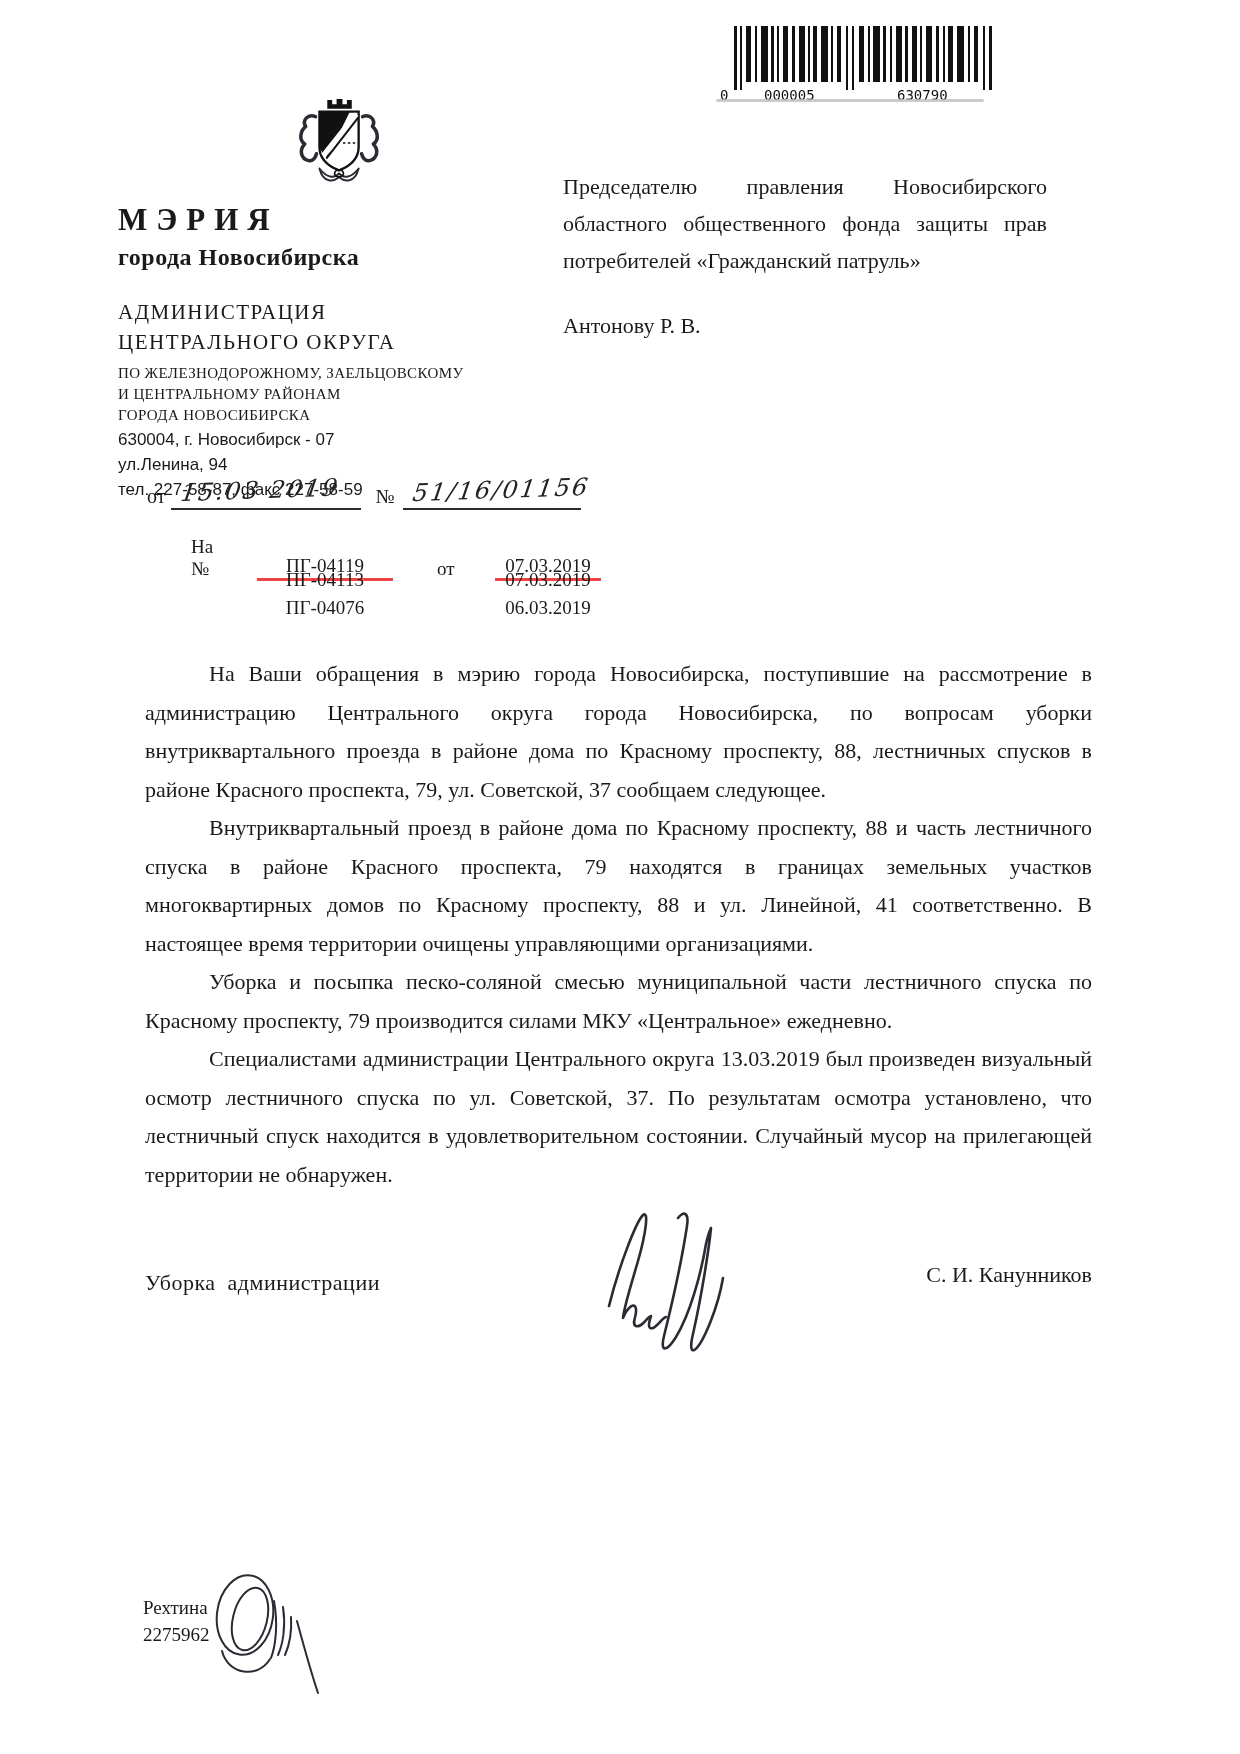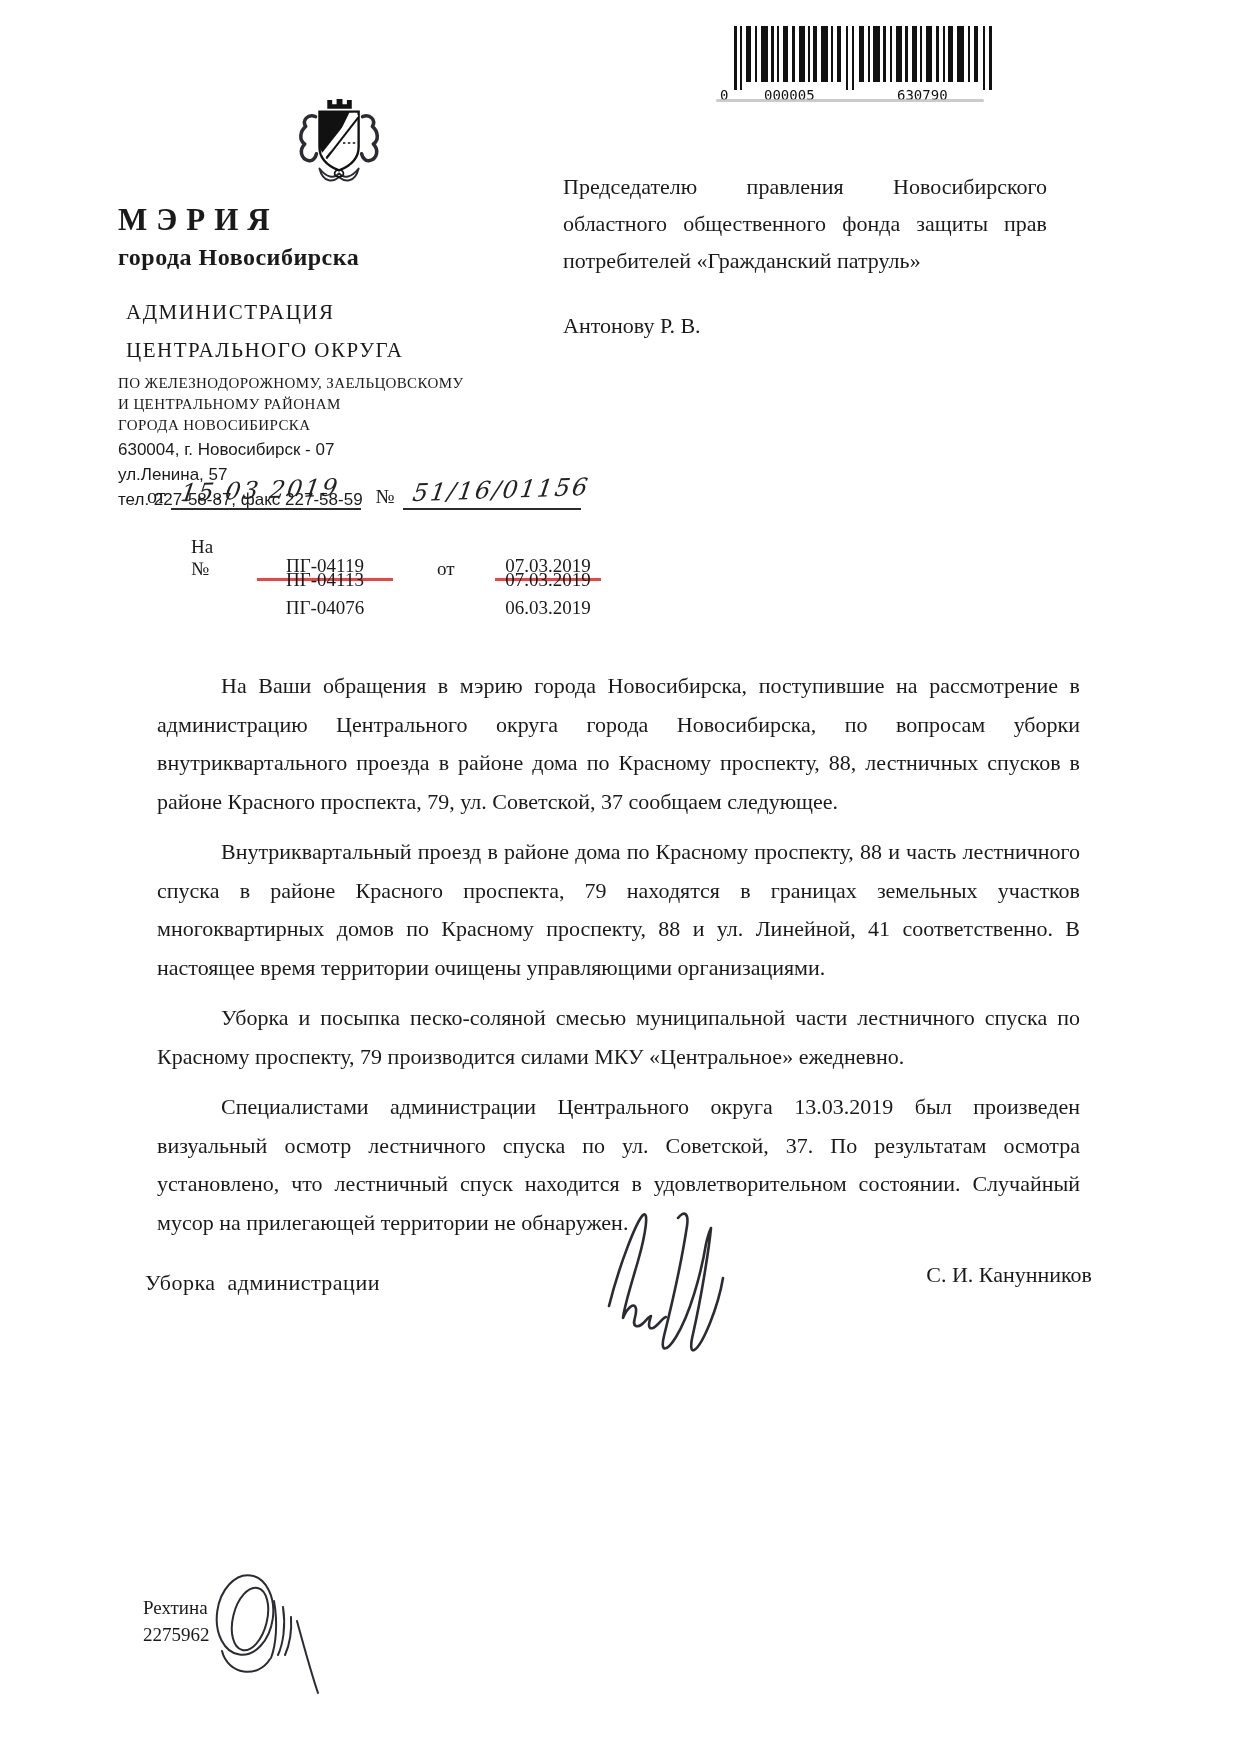--- a/index.html
+++ b/index.html
@@ -11,21 +11,21 @@
   
   .barcode{position:absolute; left:712px; top:26px; width:300px; height:78px;}
   .scan-line{position:absolute; left:716px; top:99px; width:268px; height:3px;
     background:#b9b9b9; opacity:.75; border-radius:2px;}
   .barcode-digits{font-family:"DejaVu Sans Mono", monospace; font-size:14px; fill:#111;}
   
   .letterhead{position:absolute; left:118px; top:96px; width:446px; }
   .emblem{display:block; margin:0 auto 10px auto;}
   .org-title{font-size:31px; font-weight:bold; letter-spacing:9px; margin:2px 0 6px 0;}
   .org-subtitle{font-size:24px; font-weight:bold; margin:0 0 26px 0; letter-spacing:.5px;}
-  .dept{font-size:21px; letter-spacing:1.5px; line-height:30px; margin:8px;}
+  .dept{font-size:21px; letter-spacing:1.5px; line-height:30px; margin:0;}
   .district{font-size:15px; letter-spacing:.4px; line-height:21px; margin:6px 0 0 0;}
   .addr{font-family:"Liberation Sans", sans-serif; font-size:17px; line-height:23px; margin:2px 0 0 0;}
   
   .ref-line{position:absolute; left:147px; top:478px; width:440px; font-size:20px; white-space:nowrap;}
   .ref-label{display:inline-block; vertical-align:bottom; padding-bottom:2px;}
   .ref-slot{display:inline-block; position:relative; border-bottom:2px solid #2c2c2c; height:30px; vertical-align:bottom;}
   .ref-slot.slot-date{width:190px; margin-left:6px; margin-right:14px;}
   .ref-slot.slot-num{width:178px; margin-left:8px;}
   .handwriting{
     position:absolute; left:8px; bottom:1px;
@@ -39,21 +39,21 @@
   .reply-cell{text-align:center; padding-bottom:1px;margin-left:44px;}
   .reply-cell.lbl{text-align:left;}
   .underlined{border-bottom:3px solid #ef4444;}
   
   .recipient{position:absolute; left:563px; top:168px; width:484px; font-size:22px;}
   .recipient-title{margin:0; text-align:justify; line-height:37px;}
   .recipient-name{margin:34px 0 0 0;}
   .recipient-email{margin:26px 0 0 0;}
   
   .body-text{position:absolute; left:145px; top:655px; width:947px; font-size:22px;}
-  .body-text p{margin:12px; text-align:justify; text-indent:64px; line-height:38.5px;}
+  .body-text p{margin:0; text-align:justify; text-indent:64px; line-height:38.5px;}
   
   .sign-row{position:absolute; left:145px; top:1262px; width:947px;}
   .sign-title{position:absolute; left:0; top:8px; font-size:22px; letter-spacing:.5px; word-spacing:6px;}
   .sign-name{position:absolute; right:0; top:0; font-size:22px;}
   .signature-svg{position:absolute; left:440px; top:-60px;}
   
   .footer{position:absolute; left:143px; top:1594px; font-size:19px; line-height:27px;}
   .scribble-svg{position:absolute; left:200px; top:1563px;}
   svg .ink{stroke:#2b2b33; fill:none; stroke-linecap:round; stroke-linejoin:round;}
 </style>
@@ -120,21 +120,21 @@
       <ellipse cx="53" cy="79" rx="4.5" ry="3.5" fill="none" stroke="#111" stroke-width="1.8"></ellipse>
     </svg>
     <div class="org-title">МЭРИЯ</div>
     <div class="org-subtitle">города Новосибирска</div>
     <p class="dept">АДМИНИСТРАЦИЯ</p>
     <p class="dept">ЦЕНТРАЛЬНОГО ОКРУГА</p>
     <p class="district">ПО ЖЕЛЕЗНОДОРОЖНОМУ, ЗАЕЛЬЦОВСКОМУ</p>
     <p class="district" style="margin-top:0">И ЦЕНТРАЛЬНОМУ РАЙОНАМ</p>
     <p class="district" style="margin-top:0">ГОРОДА НОВОСИБИРСКА</p>
     <p class="addr">630004, г. Новосибирск - 07</p>
-    <p class="addr">ул.Ленина, 57</p>
+    <p class="addr">ул.Ленина, 94</p>
     <p class="addr">тел. 227-58-87, факс 227-58-59</p>
   </div>
 
   <div class="ref-line">
     <span class="ref-label">от</span><span class="ref-slot slot-date"><span class="handwriting">15.03 2019</span></span><span class="ref-label">№</span><span class="ref-slot slot-num"><span class="handwriting">51/16/01156</span></span>
   </div>
 
   <div class="reply-block">
     <div class="reply-row">
       <span class="reply-cell lbl">На №</span>

